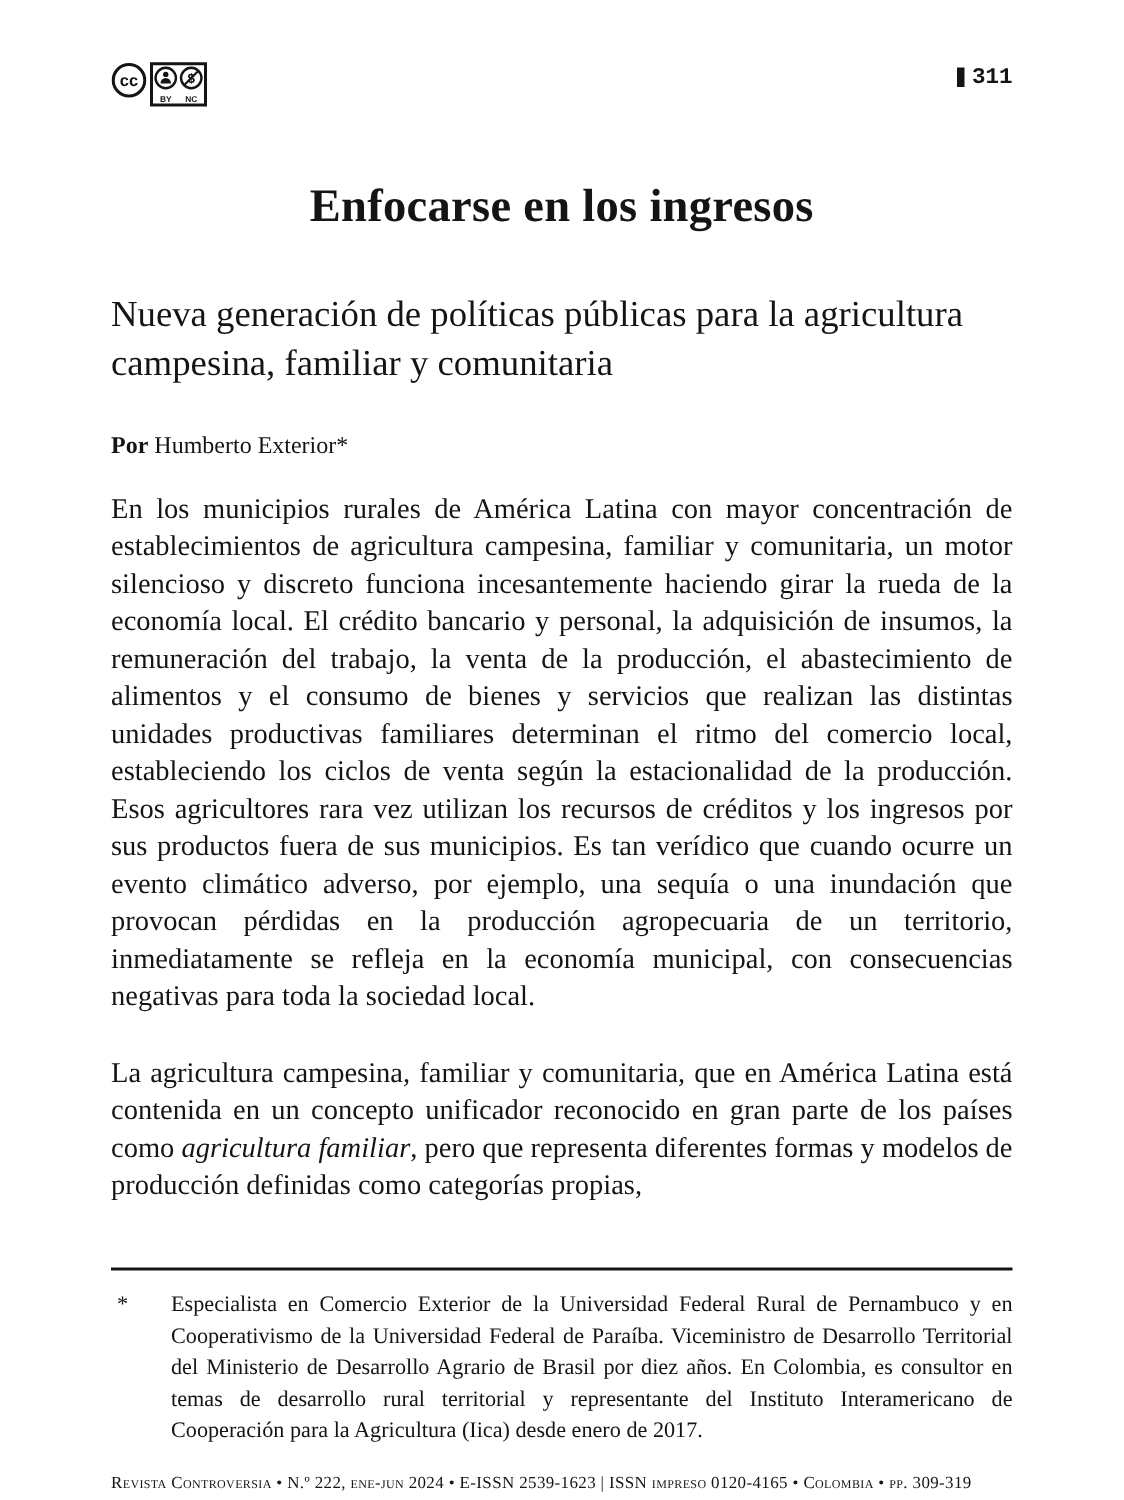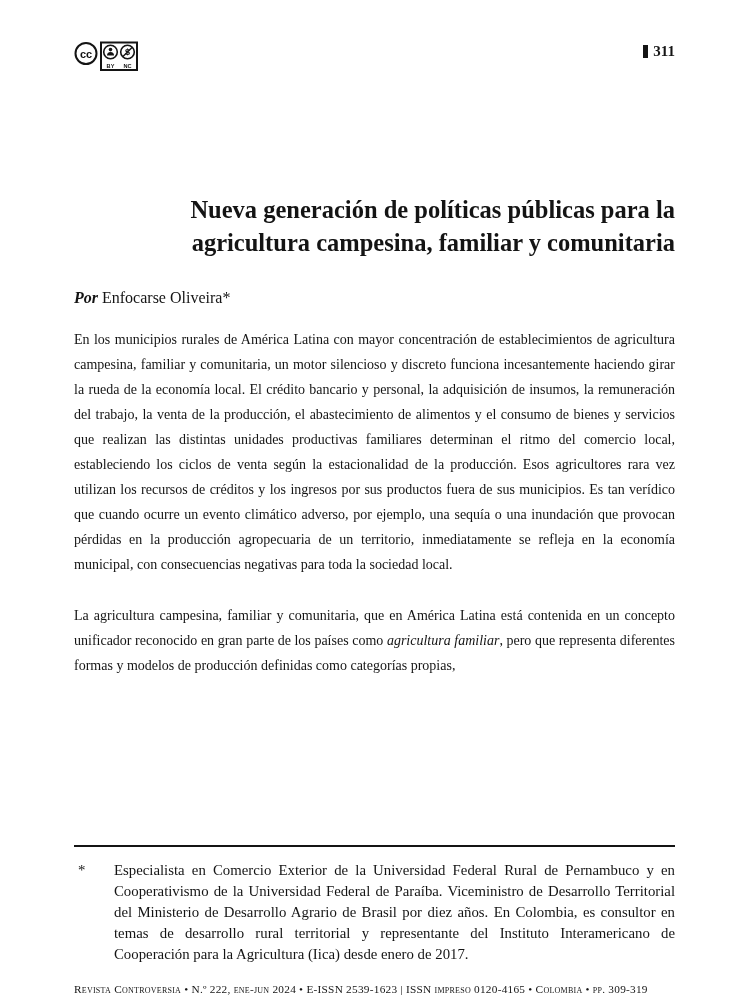--- a/index.html
+++ b/index.html
@@ -23,50 +23,51 @@
   }
   .cc-badge svg { display: block; }
   .cc-badge svg text { font-family: "Liberation Sans", sans-serif; fill: #141414; }
   .page-number {
     display: flex;
     align-items: center;
     gap: 5px;
     font-weight: bold;
     font-size: 15px;
     padding-top: 2px;
+    font-family: Liberation Mono, monospace;
   }
   .page-number-bar {
     display: inline-block;
     width: 5px;
     height: 13px;
     background: #141414;
   }
   .title {
     margin: 42px 0 0 0;
     text-align: center;
     font-size: 31px;
     font-weight: bold;
     line-height: 1.28;
     letter-spacing: 0.2px;
   }
   .subtitle {
     margin: 36px 0 0 0;
-    text-align: right;
+    text-align: left;
     font-size: 24.5px;
-    font-weight: bold;
+    font-weight: normal;
     line-height: 1.35;
   }
   .byline {
     margin: 30px 0 0 0;
     font-size: 16px;
   }
-  .byline strong { font-weight: bold; font-style: italic; }
+  .byline strong { font-weight: bold; }
   .body-par {
     margin: 20px 0 0 0;
-    font-size: 14px;
+    font-size: 19px;
     line-height: 25px;
     text-align: justify;
     hyphens: auto;
     -webkit-hyphens: auto;
   }
   .body-par + .body-par { margin-top: 26px; }
   .body-par em { }
   .bottom-block {
     position: absolute;
     left: 74px;
@@ -115,25 +116,25 @@
         <text x="36.5" y="27.2" text-anchor="middle" font-size="5.6" font-weight="bold">BY</text>
         <text x="53.5" y="27.2" text-anchor="middle" font-size="5.6" font-weight="bold">NC</text>
       </svg>
     </div>
     <div class="page-number">
       <span class="page-number-bar"></span>
       <span>311</span>
     </div>
   </div>
 
-  <h1 class="title"><br></h1>
+  <h1 class="title"><span>Enfocarse en los ingresos</span><br></h1>
 
   <h2 class="subtitle">Nueva generación de políticas públicas para la agricultura campesina, familiar y comunitaria</h2>
 
-  <p class="byline"><strong>Por</strong><span> Enfocarse Oliveira*</span></p>
+  <p class="byline"><strong>Por</strong><span> Humberto Exterior*</span></p>
 
   <p class="body-par">En los municipios rurales de América Latina con mayor concentración de establecimientos de agricultura campesina, familiar y comunitaria, un motor silencioso y discreto funciona incesantemente haciendo girar la rueda de la economía local. El crédito bancario y personal, la adquisición de insumos, la remuneración del trabajo, la venta de la producción, el abastecimiento de alimentos y el consumo de bienes y servicios que realizan las distintas unidades productivas familiares determinan el ritmo del comercio local, estableciendo los ciclos de venta según la estacionalidad de la producción. Esos agricultores rara vez utilizan los recursos de créditos y los ingresos por sus productos fuera de sus municipios. Es tan verídico que cuando ocurre un evento climático adverso, por ejemplo, una sequía o una inundación que provocan pérdidas en la producción agropecuaria de un territorio, inmediatamente se refleja en la economía municipal, con consecuencias negativas para toda la sociedad local.</p>
 
   <p class="body-par"><span>La agricultura campesina, familiar y comunitaria, que en América Latina está contenida en un concepto unificador reconocido en gran parte de los países como </span><em>agricultura familiar</em><span>, pero que representa diferentes formas y modelos de producción definidas como categorías propias,</span></p>
 
   <div class="bottom-block">
     <hr class="footnote-rule">
     <div class="footnote">
       <span class="fn-marker">*</span>
       <span class="fn-text">Especialista en Comercio Exterior de la Universidad Federal Rural de Pernambuco y en Cooperativismo de la Universidad Federal de Paraíba. Viceministro de Desarrollo Territorial del Ministerio de Desarrollo Agrario de Brasil por diez años. En Colombia, es consultor en temas de desarrollo rural territorial y representante del Instituto Interamericano de Cooperación para la Agricultura (Iica) desde enero de 2017.</span>

